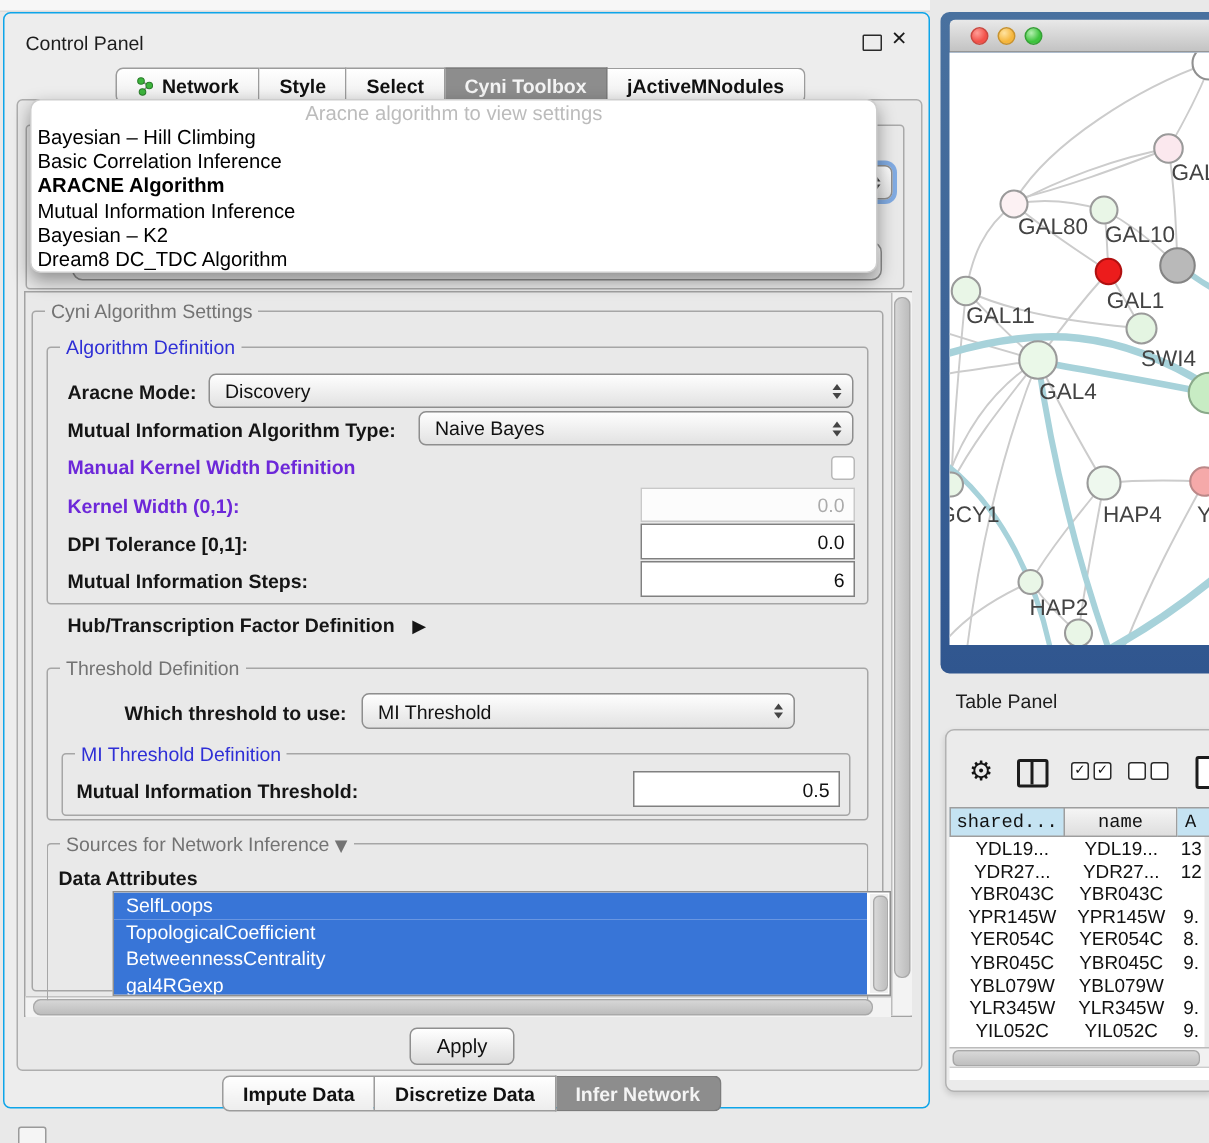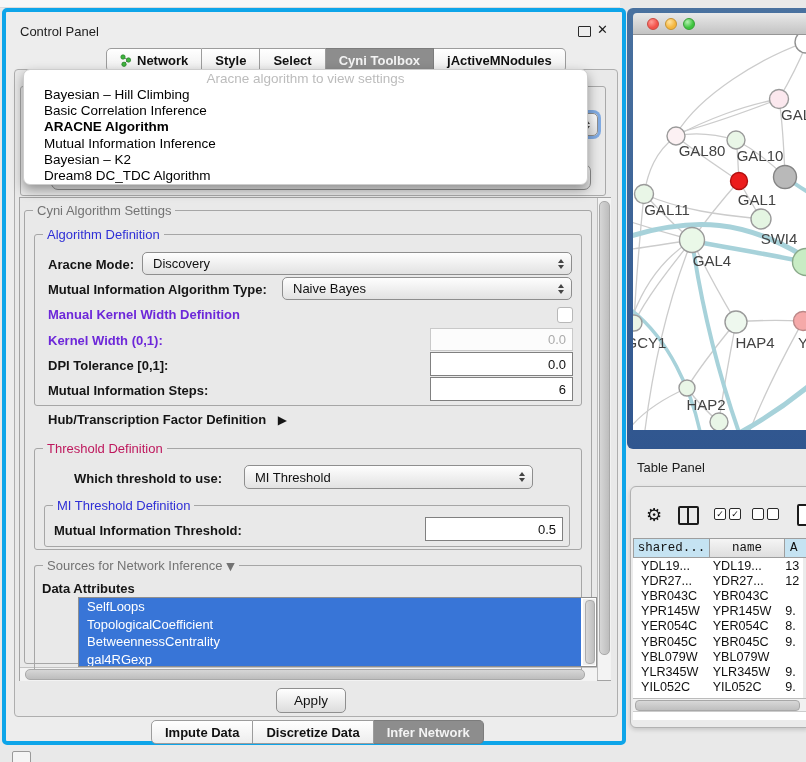--- a/index.html
+++ b/index.html
@@ -3,28 +3,28 @@
 <meta charset="utf-8">
 <style>
   html,body{margin:0;padding:0;}
   body{width:806px;height:762px;position:relative;overflow:hidden;background:#e9e9e9;
        font-family:"Liberation Sans",sans-serif;-webkit-font-smoothing:antialiased;}
   .abs{position:absolute;}
   .glyph{font-family:"DejaVu Sans",sans-serif;}
 
   
   #cp-window{left:2px;top:8px;width:616px;height:729px;background:#ededed;
-             border:4px solid #0ea5e9;border-radius:5px;}
+             border:1px solid #0ea5e9;border-radius:5px;}
   #cp-title{left:14px;top:12px;font-size:13px;color:#1d1d1d;}
   #cp-float{left:572px;top:14px;width:11px;height:9px;border:1.6px solid #2a2a2a;border-radius:1px;background:transparent;}
   #cp-close{left:591px;top:10px;font-size:13px;font-weight:bold;color:#1a1a1a;}
 
   
   .tabrow{display:flex;}
-  #cp-tabs{left:100px;top:36px;}
+  #cp-tabs{left:74px;top:36px;}
   .tab{height:22px;display:flex;align-items:center;gap:5px;padding:0 13px;font-size:13px;font-weight:600;
        color:#111;background:linear-gradient(#ffffff,#ededed);border:1px solid #9c9c9c;border-left:none;}
   .tab:first-child{border-left:1px solid #9c9c9c;border-radius:5px 0 0 5px;}
   .tab:last-child{border-radius:0 5px 5px 0;}
   .tab.sel{background:#8d8d8d;color:#f4f4f4;border-color:#7c7c7c;}
   .tab svg{display:block;}
 
   #cp-content{left:8px;top:57px;width:602px;height:646px;background:#e9e9e9;
               border:1px solid #aeaeae;border-radius:4px;}
 
@@ -35,35 +35,35 @@
   .combo .stepper{margin-left:auto;margin-right:7px;display:flex;flex-direction:column;gap:2px;align-items:center;}
   .tri-up{width:0;height:0;border-left:3.5px solid transparent;border-right:3.5px solid transparent;border-bottom:4.5px solid #444;}
   .tri-dn{width:0;height:0;border-left:3.5px solid transparent;border-right:3.5px solid transparent;border-top:4.5px solid #444;}
   #combo-focused{left:300px;top:101px;width:292px;height:23px;box-shadow:0 0 0 3px rgba(110,160,225,.85);}
   #combo-network{left:45px;top:152px;width:540px;height:26px;border-radius:7px;color:#8f8f8f;}
 
   
   #dd-overlay{left:17px;top:57px;width:563px;height:114px;background:#fff;border:1px solid #cdcdcd;
               border-radius:7px;box-shadow:0 5px 12px rgba(0,0,0,.38);z-index:30;overflow:hidden;}
   #dd-placeholder{height:17px;line-height:17px;text-align:center;color:#bcbcbc;font-size:13.5px;}
-  .dd-item{height:16.2px;line-height:16.2px;padding-left:20px;font-size:13.5px;color:#000;white-space:nowrap;}
+  .dd-item{height:16.2px;line-height:16.2px;padding-left:4px;font-size:13.5px;color:#000;white-space:nowrap;}
   .dd-item.bold{font-weight:bold;}
 
   
   #settings{left:13px;top:185px;width:592px;height:484px;border:1px solid #a3a3a3;background:#e9e9e9;box-sizing:border-box;overflow:hidden;}
   #vsb{left:591px;top:186px;width:13px;height:482px;background:#f3f3f3;border-left:1px solid #bcbcbc;}
   #vsb-thumb{left:593px;top:189px;width:9px;height:452px;background:linear-gradient(90deg,#d6d6d6,#bdbdbd);
              border:1px solid #a9a9a9;border-radius:5px;}
   #hsb{left:14px;top:655px;width:577px;height:13px;background:#f3f3f3;border-top:1px solid #c2c2c2;}
   #hsb-thumb{left:19px;top:657px;width:558px;height:9px;background:linear-gradient(#d6d6d6,#bdbdbd);
              border:1px solid #a9a9a9;border-radius:5px;}
 
   .grp{position:absolute;border:1px solid #a6a6a6;border-radius:3px;}
   .gt{position:absolute;top:-8px;left:8px;background:#e9e9e9;padding:0 4px;font-size:13px;white-space:nowrap;}
-  .gt.blue{color:#2f2fd6;} .gt.green{color:#be185d;} .gt.plain{color:#737373;}
+  .gt.blue{color:#2f2fd6;} .gt.green{color:#737373;} .gt.plain{color:#737373;}
 
   .lbl{position:absolute;font-size:13px;font-weight:700;color:#151515;white-space:nowrap;}
   .lbl.dis{color:#6d28d9;}
   .field{position:absolute;background:#fff;border:1px solid #808080;font-size:13px;color:#111;
          display:flex;align-items:center;justify-content:flex-end;padding-right:6px;box-sizing:border-box;}
   .field.disabled{border-color:#c9c9c9;color:#ababab;background:#fcfcfc;}
   #cb-kernel{left:551px;top:295px;width:14px;height:14px;background:#fff;border:1px solid #b8b8b8;border-radius:3px;}
 
   
   #src-list{left:44px;top:585px;width:519px;height:70px;background:#fff;border:1px solid #8f8f8f;box-sizing:border-box;overflow:hidden;margin-left:28px;}
@@ -101,21 +101,21 @@
   .cbx{position:absolute;width:10px;height:10px;border:1.5px solid #2a2a2a;border-radius:2px;font-size:9px;line-height:10px;
        text-align:center;color:#111;background:#fff;}
   #icon-doc{left:797px;top:504px;width:13px;height:18px;border:2px solid #1c1c1c;border-radius:2px 6px 2px 2px;background:#fff;}
   #gear{left:646px;top:504px;font-size:18px;color:#141414;}
 
   #tp-header{left:633px;top:538px;width:173px;height:20px;display:flex;font-size:12.5px;color:#111;font-family:Liberation Mono, monospace;}
   .th{box-sizing:border-box;border-right:1px solid #9e9e9e;border-top:1px solid #9e9e9e;border-bottom:1px solid #9e9e9e;
       display:flex;align-items:center;justify-content:center;background:linear-gradient(#f5f5f5,#dedede);}
   .th.blue{background:#c5e3f2;}
   .th.c1{width:77px;border-left:1px solid #9e9e9e;} .th.c2{width:75px;} .th.c3{width:21px;justify-content:flex-start;padding-left:5px;border-right:none;}
-  #tp-rows{left:633px;top:558px;width:170px;height:140px;background:#fff;overflow:hidden;font-size:12.6px;color:#111;}
+  #tp-rows{left:633px;top:558px;width:170px;height:140px;background:#fff;overflow:hidden;font-size:12.6px;color:#111;text-align:center;}
   .tr{display:flex;height:15.2px;align-items:center;}
   .td{box-sizing:border-box;white-space:nowrap;overflow:hidden;}
   .td.c1{width:77px;padding-left:8px;} .td.c2{width:75px;padding-left:4px;} .td.c3{width:21px;padding-left:3px;}
   #tp-hsb{left:633px;top:698px;width:173px;height:13px;background:#f1f1f1;border-top:1px solid #bbb;}
   #tp-hsb-thumb{left:635px;top:700px;width:163px;height:9px;background:linear-gradient(#d8d8d8,#bfbfbf);border:1px solid #a8a8a8;border-radius:4px;}
   #tp-bottom{left:633px;top:711px;width:173px;height:8px;background:#fff;border-top:1px solid #ccc;}
 
   #top-strip{left:0;top:0;width:620px;height:7px;background:#f7f7f7;border-bottom:1px solid #dcdcdc;}
 </style>
 </head>
@@ -225,21 +225,21 @@
   <div class="field" style="left:424px;top:365px;width:143px;height:24px;">6</div>
 
   <div class="lbl" style="left:42px;top:400px;font-weight:600;">
     <span>Hub/Transcription Factor Definition</span>
     <span class="glyph" style="margin-left:8px;font-size:12px;">▶</span>
   </div>
 
   <div class="grp" style="left:28px;top:436px;width:546px;height:100px;">
     <span class="gt green">Threshold Definition</span>
   </div>
-  <div class="lbl" style="left:68px;top:459px;">Which threshold to use:</div>
+  <div class="lbl" style="left:80px;top:459px;">Which threshold to use:</div>
   <div class="combo" style="left:238px;top:453px;width:289px;height:24px;">
     <span>MI Threshold</span>
     <span class="stepper">
         <span class="tri-up"></span>
         <span class="tri-dn"></span>
       </span>
   </div>
 
   <div class="grp" style="left:38px;top:493px;width:524px;height:40px;">
     <span class="gt blue">MI Threshold Definition</span>

